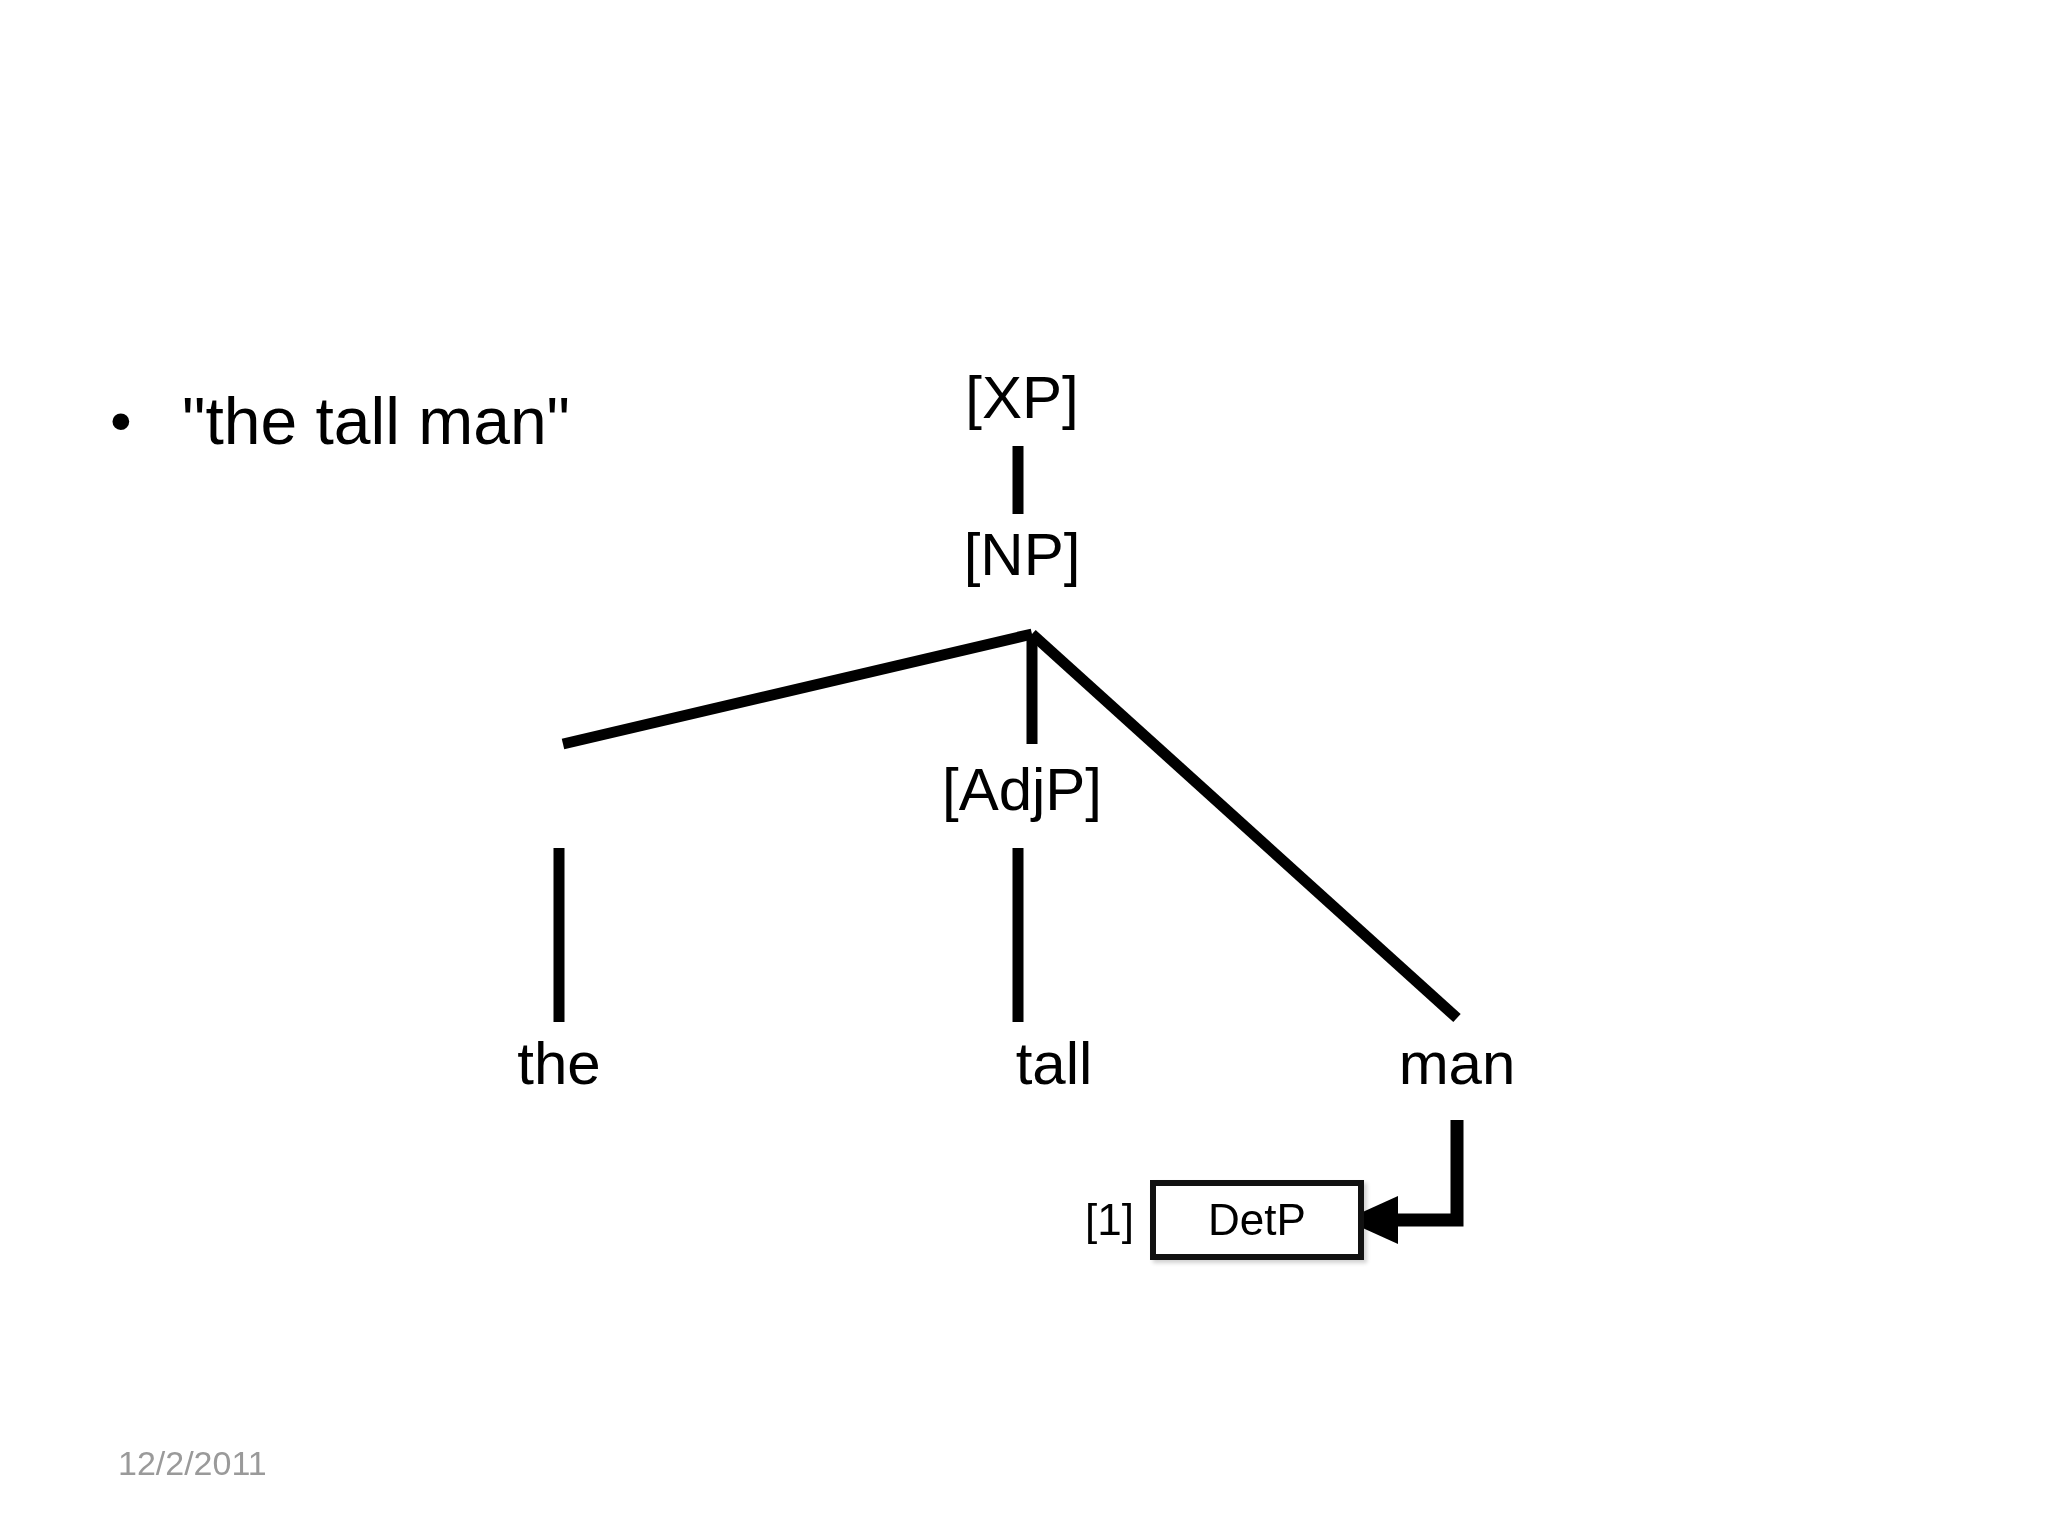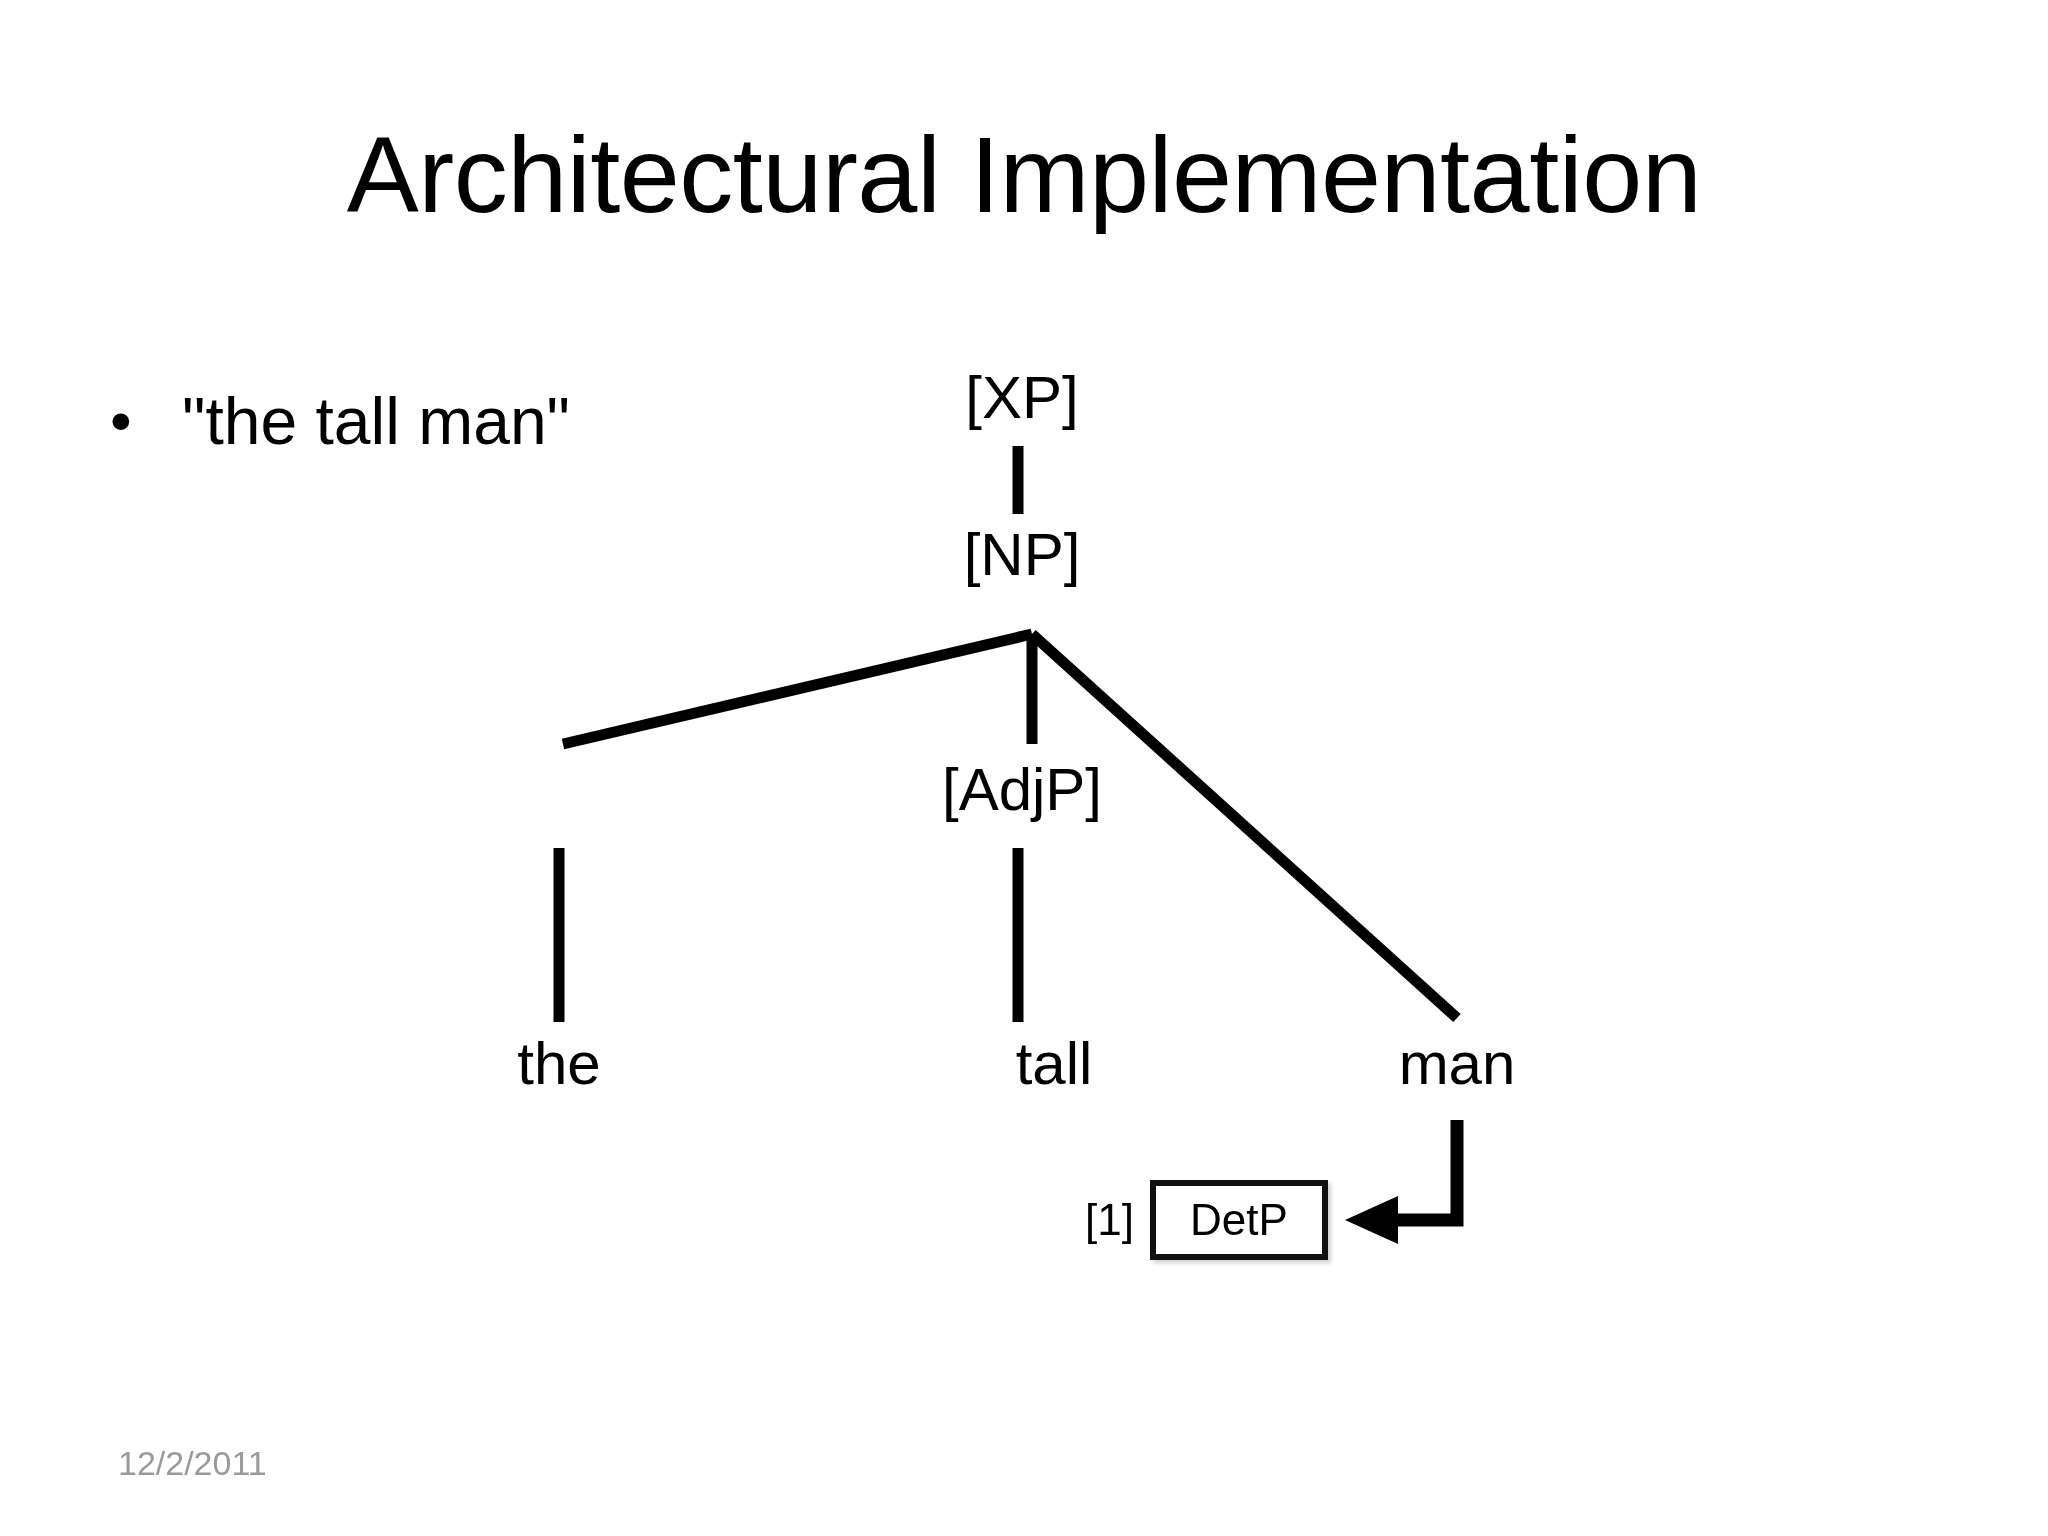--- a/index.html
+++ b/index.html
@@ -99,21 +99,21 @@
     display: flex;
     align-items: center;
     gap: 16px;
   }
   #detp-box-index {
     font-size: 44px;
     line-height: 84px;
     color: #000000;
   }
   #detp-box {
-    width: 178px;
+    width: 214px;
     height: 80px;
     border: 6px solid #111111;
     background: #ffffff;
     display: flex;
     align-items: center;
     justify-content: center;
     font-size: 44px;
     color: #000000;
     box-sizing: border-box;
     box-shadow: 3px 3px 4px rgba(0,0,0,0.18);
@@ -127,21 +127,20 @@
     font-size: 34px;
     color: #9a9a9a;
     white-space: nowrap;
   }
 </style>
 </head>
 <body>
 
 <div id="slide">
 
-  <div id="slide-title">Architectural Implementation</div>
 
   <div id="bullet-list">
     <div class="bullet-row">
       <span class="bullet-marker">•</span>
       <span class="bullet-text">"the tall man"</span>
     </div>
   </div>
 
   <svg id="tree-lines" viewBox="0 0 2048 1536">
 

